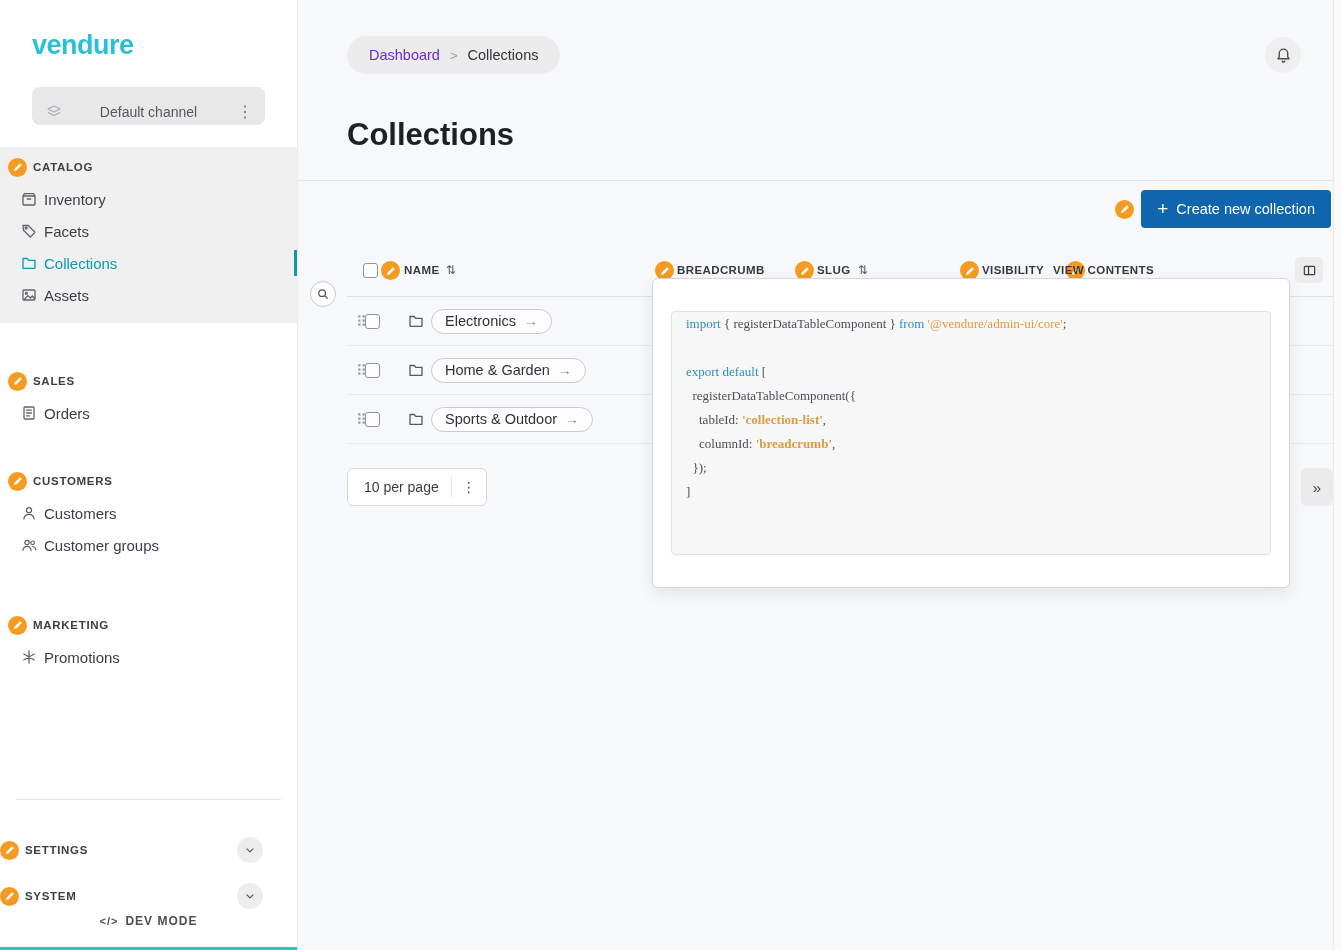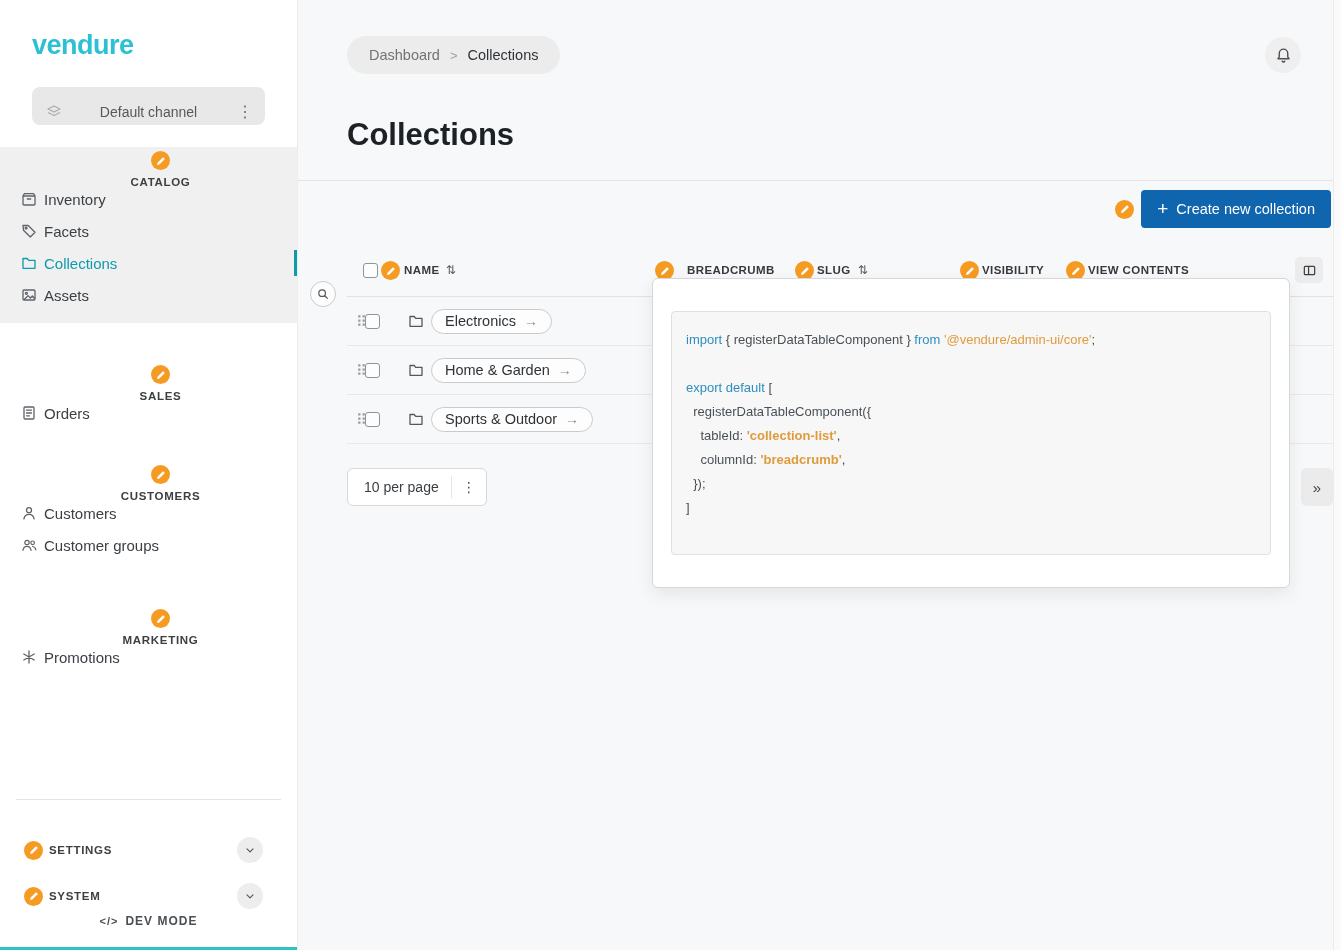--- a/index.html
+++ b/index.html
@@ -13,52 +13,52 @@
   .sidebar::after { content:""; position:absolute; left:0; right:0; bottom:0; height:3px; background:#2fc1c4; }
   .logo { margin:30px 0 0 32px; font-size:27px; font-weight:bold; color:#2bc0d4; letter-spacing:-0.5px; }
   .channel-btn { margin:26px 32px 0; height:38px; background:#e8e8e9; border:none; border-radius:8px;
                  display:flex; align-items:center; padding:12px 10px 0 14px; cursor:pointer;
                  font-family:inherit; }
   .channel-btn .channel-label { flex:1; text-align:center; font-size:14px; color:#55595e; }
   .kebab { color:#6b6f74; font-size:16px; line-height:1; padding:0 2px; }
   .layers { color:#a9adb2; }
 
   .nav { margin-top:22px; flex:1; }
-  .section-header { display:flex; align-items:center; gap:6px; height:32px; padding-left:24px;flex-direction:column; }
+  .section-header { display:flex; align-items:center; gap:6px; height:32px; padding-left:8px; }
   .section-label { font-size:11.5px; font-weight:bold; color:#3c4043; letter-spacing:0.7px; }
   .badge-orange { width:19px; height:19px; border-radius:50%; background:#f59b22; flex-shrink:0;
                   display:inline-flex; align-items:center; justify-content:center; cursor:pointer; }
   .nav-item { display:flex; align-items:center; gap:7px; height:32px; padding-left:21px;
               font-size:15px; color:#3a3f44; cursor:pointer; position:relative; }
   .nav-item svg { color:#5f6368; flex-shrink:0; }
   .nav-item.active { color:#0d9aab; }
   .nav-item.active svg { color:#0d9aab; }
   .nav-item.active::after { content:""; position:absolute; right:0; top:3px; bottom:3px; width:3px; background:#0d9aab; }
   .section.catalog { background:#f0f0f1; padding:4px 0 12px; }
   .section.sales { margin-top:42px; }
   .section.customers { margin-top:36px; }
   .section.marketing { margin-top:48px; }
   .sidebar-divider { margin:74px 16px 0; border:none; border-top:1px solid #e4e4e5; }
   .collapsed-row { display:flex; align-items:center; justify-content:space-between;
-                   height:36px; padding:0 34px 0 24px; cursor:pointer; }
+                   height:36px; padding:0 34px 0 0; cursor:pointer; }
   .collapsed-row.settings { margin-top:32px; }
   .collapsed-row.system { margin-top:10px; }
   .collapsed-left { display:flex; align-items:center; gap:6px; }
   .chevron-btn { width:26px; height:26px; border-radius:50%; background:#ededee; border:none;
                  display:flex; align-items:center; justify-content:center; cursor:pointer; color:#55595e; }
   .devmode { margin-top:auto; margin-bottom:22px; display:flex; align-items:center; justify-content:center;
              gap:7px; font-size:12px; font-weight:bold; letter-spacing:1px; color:#4a4f54; cursor:pointer; }
   .devmode-glyph { font-size:11px; font-weight:bold; color:#4a4f54; }
 
   
   .main { flex:1; position:relative; background:#f7f8f9; }
   .topbar { display:flex; align-items:center; justify-content:space-between; padding:36px 40px 0 49px; }
   .breadcrumb { height:38px; background:#ececed; border-radius:19px; display:flex; align-items:center;
                 gap:10px; padding:0 22px; font-size:14.5px; }
-  .crumb-root { color:#737373; cursor:pointer; }
+  .crumb-root { color:#6d28d9; cursor:pointer; }
   .crumb-sep { color:#9aa0a6; font-size:13px; }
   .crumb-current { color:#2f3337; }
   .topbar-right { display:flex; align-items:center; gap:12px; }
   .icon-btn-round { width:36px; height:36px; border-radius:50%; background:#efeff0; border:none;
                     display:flex; align-items:center; justify-content:center; cursor:pointer; color:#4a4f54; }
   .user-btn { height:38px; background:#ececed; border:none; border-radius:19px; display:flex;
               align-items:center; gap:9px; padding:0 14px 0 7px; cursor:pointer; font-family:inherit;
               font-size:14.5px; color:#2f3337; }
   .avatar { width:26px; height:26px; border-radius:50%; background:#2d9bdb; display:flex;
             align-items:center; justify-content:center; }
@@ -106,21 +106,21 @@
   .per-page-kebab { border-left:1px solid #e6e6e7; padding:0 10px; height:22px; display:flex;
                     align-items:center; color:#4a4f54; }
   .next-btn { width:32px; height:38px; background:#ebebec; border:none; border-radius:6px;
               font-size:15px; color:#3a3f44; cursor:pointer; font-family:inherit; }
 
   
   .popover { position:absolute; left:354px; top:278px; width:638px; height:310px; background:#fff;
              border:1px solid #d6d7d8; border-radius:6px; box-shadow:0 6px 18px rgba(0,0,0,0.08);
              padding:32px 18px; z-index:10; }
   .code-block { background:#f7f7f8; border:1px solid #e0e0e1; border-radius:4px; height:100%;
-                padding:16px 14px; font-family:Liberation Sans, sans-serif; font-size:13px;
+                padding:0 14px; font-family:Liberation Serif, serif; font-size:13px;
                 line-height:24px; color:#4a5054; overflow:hidden; }
   .code-line { white-space:pre; height:24px; }
   .tok-kw { color:#2c8fbe; }
   .tok-str { color:#e09b3d; }
   .tok-strb { color:#e09b3d; font-weight:bold; }
   .tok-pl { color:#4a5054; }
 
   .page-scrollbar { position:absolute; right:0; top:0; width:8px; height:950px; background:#fafafa;
                     border-left:1px solid #ebebeb; z-index:50; }
 
@@ -354,21 +354,21 @@
             </svg>
         </span>
         <span class="th" style="left:57px">NAME</span>
         <span class="sort-icon" style="left:99px">⇅</span>
 
         <span class="badge-orange th-badge" style="left:308px">
           <svg width="10" height="10" viewBox="0 0 16 16">
               <path fill="#fff" d="M11.2 1.8l3 3-8.8 8.8-3.6.6.6-3.6z"></path>
             </svg>
         </span>
-        <span class="th" style="left:340px">BREADCRUMB</span>
+        <span class="th" style="left:330px">BREADCRUMB</span>
 
         <span class="badge-orange th-badge" style="left:448px">
           <svg width="10" height="10" viewBox="0 0 16 16">
               <path fill="#fff" d="M11.2 1.8l3 3-8.8 8.8-3.6.6.6-3.6z"></path>
             </svg>
         </span>
         <span class="th" style="left:470px">SLUG</span>
         <span class="sort-icon" style="left:511px">⇅</span>
 
         <span class="badge-orange th-badge" style="left:613px">
@@ -376,21 +376,21 @@
               <path fill="#fff" d="M11.2 1.8l3 3-8.8 8.8-3.6.6.6-3.6z"></path>
             </svg>
         </span>
         <span class="th" style="left:635px">VISIBILITY</span>
 
         <span class="badge-orange th-badge" style="left:719px">
           <svg width="10" height="10" viewBox="0 0 16 16">
               <path fill="#fff" d="M11.2 1.8l3 3-8.8 8.8-3.6.6.6-3.6z"></path>
             </svg>
         </span>
-        <span class="th" style="left:741px">VIEW CONTENTS</span>
+        <span class="th" style="left:706px">VIEW CONTENTS</span>
 
         <button class="columns-btn">
           <span>
             <svg width="15" height="15" viewBox="0 0 16 16" fill="none" stroke="currentColor" stroke-width="1.3">
                 <rect x="2.5" y="3.5" width="11" height="9" rx="1"></rect>
                 <path d="M7 3.5v9"></path>
               </svg>
           </span>
         </button>
       </div>

